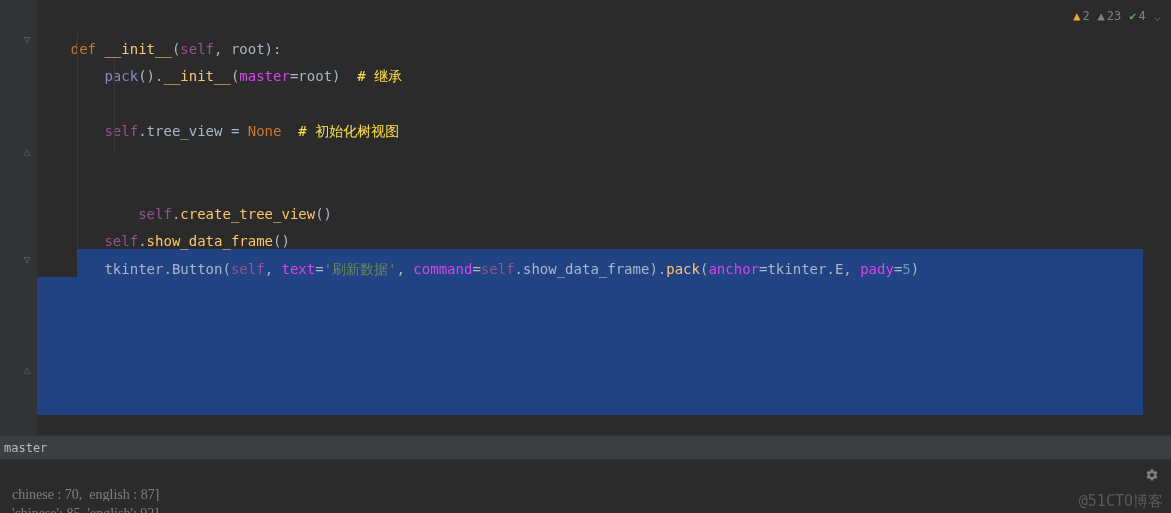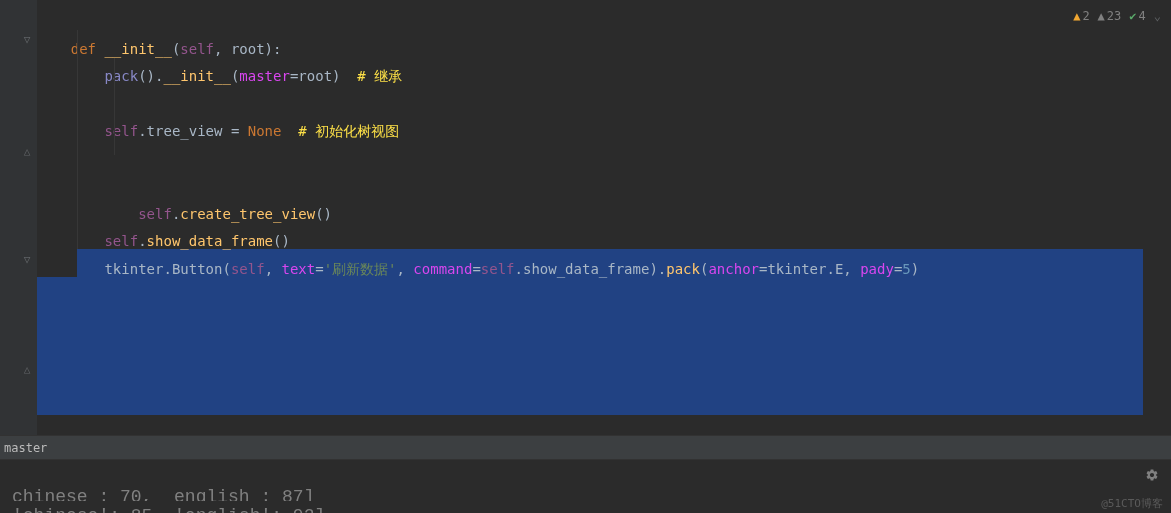--- a/index.html
+++ b/index.html
@@ -103,31 +103,31 @@
     }
     .bottom-panel {
       height: 54px;
       background: #2b2b2b;
       border-top: 1px solid #323232;
       position: relative;
     }
     .bottom-text {
       position: absolute;
       color: #a9b7c6;
-      font-size: 18px;
+      font-size: 14px;
       white-space: pre;
-      font-family: Liberation Mono, monospace;
+      font-family: Liberation Serif, serif;
       text-align: right;
     }
     .watermark {
       position: absolute;
       right: 8px;
       bottom: 2px;
       color: #5a5a5a;
-      font-size: 11px;
+      font-size: 15px;
     }
     .gear-icon {
       position: absolute;
       right: 12px;
       top: 8px;
       color: #808080;
     }
     .vert-guide {
       position: absolute;
       width: 1px;

